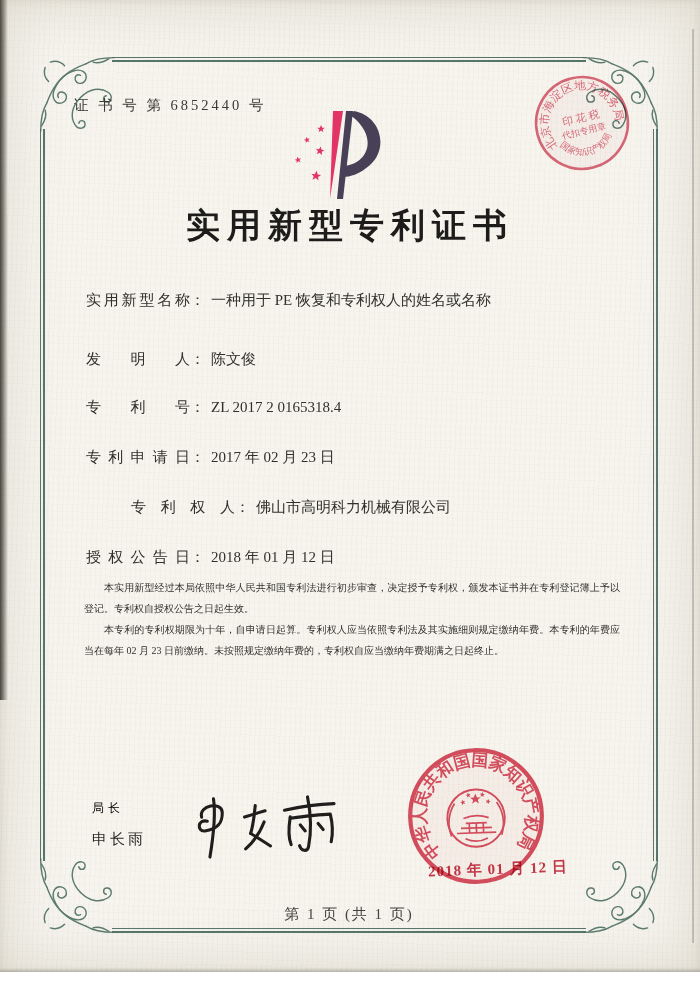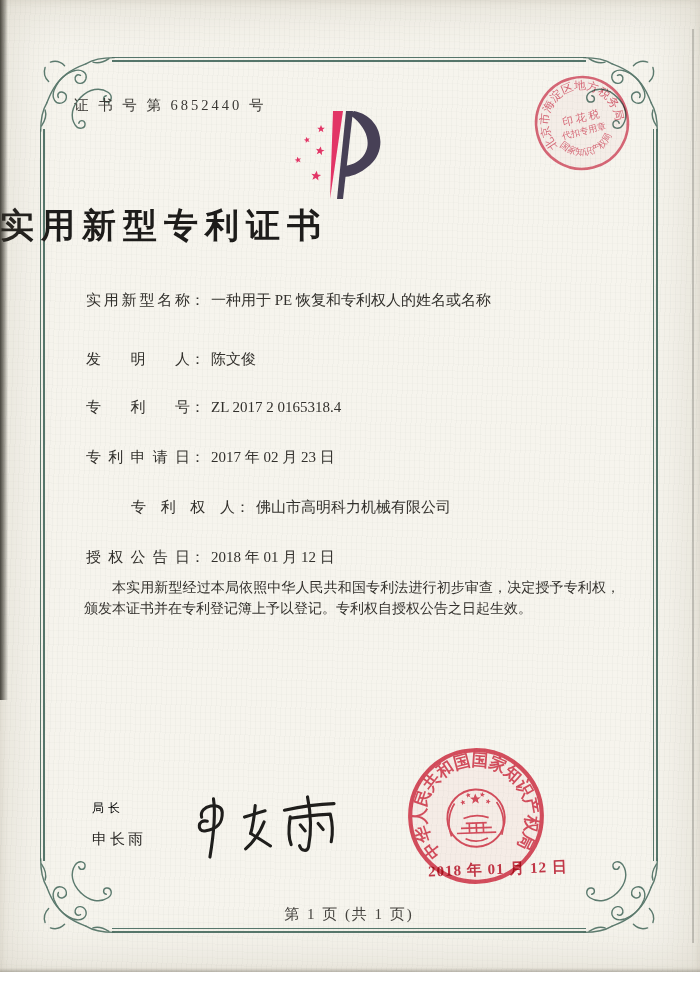--- a/index.html
+++ b/index.html
@@ -56,31 +56,31 @@
   .corner.br{right:-2px;bottom:-2px;transform:scale(-1,-1);}
 
   .cert-no{position:absolute;left:74px;top:96px;font-size:14.5px;letter-spacing:3px;color:#3b3935;}
   .logo{position:absolute;left:286px;top:104px;width:100px;height:100px;}
 
   .tax-seal{
     position:absolute;left:531px;top:72px;width:102px;height:102px;
     transform:rotate(-14deg);mix-blend-mode:multiply;opacity:.88;
   }
   .title{
-    position:absolute;left:0;right:0;top:203px;
+    position:absolute;left:0;right:0;top:203px;text-align:center;
     font-size:34px;font-weight:700;letter-spacing:7px;color:#1d1c1a;
   }
   .fields{position:absolute;left:86px;top:0;width:540px;}
   .field{position:absolute;left:0;font-size:15px;white-space:nowrap;color:#32302c;}
   .f0{top:291px;} .f1{top:350px;} .f2{top:398px;} .f3{top:448px;} .f4{top:498px;margin-left:45px;} .f5{top:548px;}
   .flabel{display:inline-block;width:104px;text-align:justify;text-align-last:justify;}
   .fcolon{margin-right:6px;}
 
   .paras{position:absolute;left:84px;top:577px;width:536px;
-    font-size:14px;line-height:21px;text-align:justify;color:#33312d;}
+    font-size:10px;line-height:21px;text-align:justify;color:#33312d;}
   .paras p{margin:0;text-indent:2em;}
 
   .signoff-title{position:absolute;left:92px;top:800px;font-size:12px;letter-spacing:4px;color:#000000;}
   .signoff-name{position:absolute;left:92px;top:830px;font-size:15px;letter-spacing:3px;color:#2c2a27;}
   .signature{position:absolute;left:184px;top:788px;width:166px;height:76px;transform:rotate(-2deg);}
 
   .main-seal{
     position:absolute;left:406px;top:746px;width:140px;height:140px;
     mix-blend-mode:multiply;opacity:.92;transform:rotate(-2deg);
   }
@@ -210,20 +210,21 @@
     <div class="field f4">
       <span class="flabel">专利权人</span><span class="fcolon">：</span><span>佛山市高明科力机械有限公司</span>
     </div>
     <div class="field f5">
       <span class="flabel">授权公告日</span><span class="fcolon">：</span><span>2018 年 01 月 12 日</span>
     </div>
   </div>
 
   <div class="paras">
     <p>本实用新型经过本局依照中华人民共和国专利法进行初步审查，决定授予专利权，颁发本证书并在专利登记簿上予以登记。专利权自授权公告之日起生效。</p>
+    <p>本专利的专利权期限为十年，自申请日起算。专利权人应当依照专利法及其实施细则规定缴纳年费。本专利的年费应当在每年 02 月 23 日前缴纳。未按照规定缴纳年费的，专利权自应当缴纳年费期满之日起终止。</p>
   </div>
 
   <div class="signoff-title">局长</div>
   <div class="signoff-name">申长雨</div>
 
   <svg class="signature" viewBox="0 0 240 100">
     <g stroke="#1f1e1c" fill="none" stroke-width="4.5" stroke-linecap="round" stroke-linejoin="round">
       <path d="M26,34 C22,16 56,12 56,28 C56,42 50,52 30,54 C18,55 20,36 34,40"></path>
       <path d="M44,8 C47,32 42,62 36,92"></path>
       <path d="M104,20 C102,36 100,48 96,60"></path>

